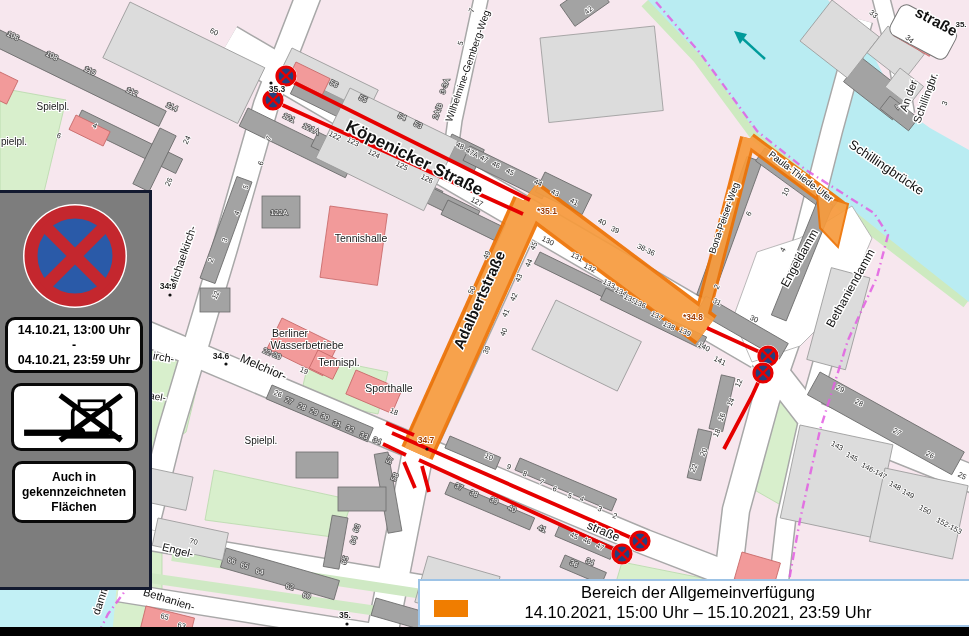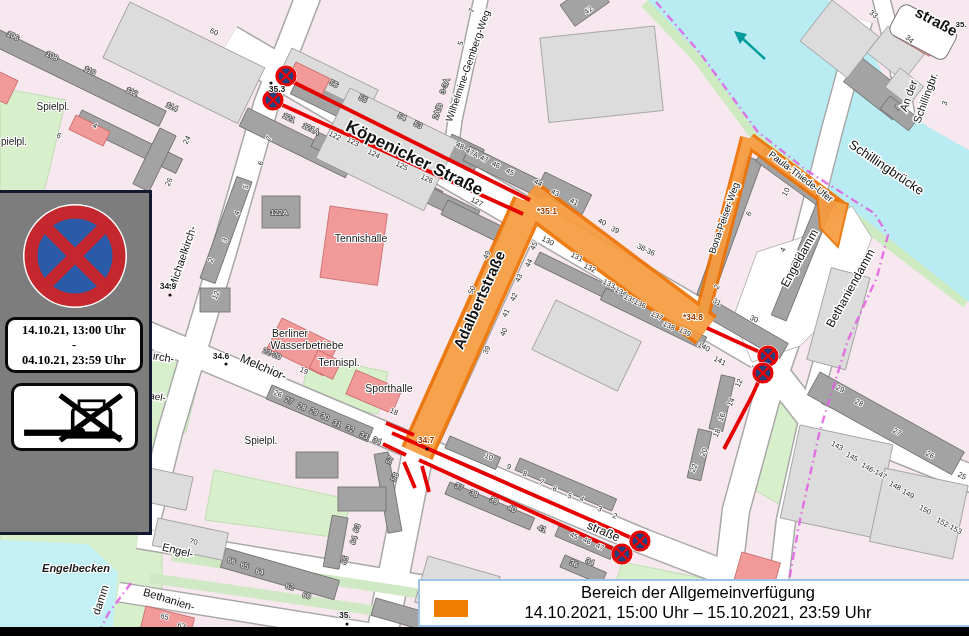--- a/index.html
+++ b/index.html
@@ -11,22 +11,22 @@
          font-family:"Liberation Sans",sans-serif;background:#f7e7ee;}
   #mapsvg{position:absolute;left:0;top:0;}
   
   text{font-family:"Liberation Sans",sans-serif;}
   .slabel{fill:#111;stroke:#fff;stroke-width:2.8px;paint-order:stroke;text-anchor:middle;}
   .plabel{fill:#1a1a1a;stroke:#fff;stroke-width:2.2px;paint-order:stroke;text-anchor:middle;}
   .rlabel{stroke:#fff;stroke-width:1.8px;paint-order:stroke;text-anchor:middle;font-weight:bold;}
   .hnum{fill:#2a2a2a;stroke:#fff;stroke-width:1.6px;paint-order:stroke;text-anchor:middle;}
   .wnum{fill:#fff;stroke:#555;stroke-width:1.6px;paint-order:stroke;}
   
-  .sign-panel{position:absolute;left:0;top:190px;width:152px;height:345px;
-    background:#7d7d7d;border:3px solid #131a30;border-left:none;box-sizing:border-box;font-family:Liberation Serif, serif;}
+  .sign-panel{position:absolute;left:0;top:190px;width:152px;height:400px;
+    background:#7d7d7d;border:3px solid #131a30;border-left:none;box-sizing:border-box;}
   .sign-circle{position:absolute;left:20px;top:8px;}
   .wbox{position:absolute;background:#fff;border:3px solid #0a0a0a;border-radius:10px;
     box-sizing:border-box;text-align:center;color:#000;font-weight:bold;
     display:flex;flex-direction:column;justify-content:center;box-shadow:0 0 0 2px #fff inset;}
   .date-box{left:5px;top:124px;width:138px;height:56px;font-size:12.5px;line-height:15px;}
   .tow-box{left:11px;top:190px;width:127px;height:68px;padding:4px;}
   .note-box{left:12px;top:268px;width:124px;height:62px;font-size:12px;line-height:15px;}
   
   .legend{position:absolute;left:418px;top:579px;width:560px;height:48px;background:#fff;
     border:2px solid #9DC3E6;box-sizing:border-box;}
@@ -462,20 +462,25 @@
         <rect x="4" y="44" width="70" height="7" fill="#000"></rect>
         <rect x="48" y="50" width="64" height="4" fill="#000"></rect>
         <rect x="58" y="20" width="42" height="28" rx="5" fill="#fff" stroke="#000" stroke-width="4"></rect>
         <rect x="65" y="12" width="28" height="10" fill="#fff" stroke="#000" stroke-width="3"></rect>
         <circle cx="66" cy="47" r="6" fill="#000"></circle>
         <circle cx="93" cy="47" r="6" fill="#000"></circle>
         <line x1="44" y1="6" x2="112" y2="56" stroke="#000" stroke-width="6"></line>
         <line x1="112" y1="6" x2="44" y2="56" stroke="#000" stroke-width="6"></line>
       </svg>
     </div>
+    <div class="wbox note-box">
+      <div>Auch in</div>
+      <div>gekennzeichneten</div>
+      <div>Flächen</div>
+    </div>
   </div>
 
   <div class="legend">
     <span class="legend-swatch" id="legend-swatch" style="background: rgb(240, 125, 0);"></span>
     <div class="legend-title">Bereich der Allgemeinverfügung</div>
     <div class="legend-period">14.10.2021, 15:00 Uhr – 15.10.2021, 23:59 Uhr</div>
   </div>
 
   <div class="bottom-bar"></div>
 </div>

